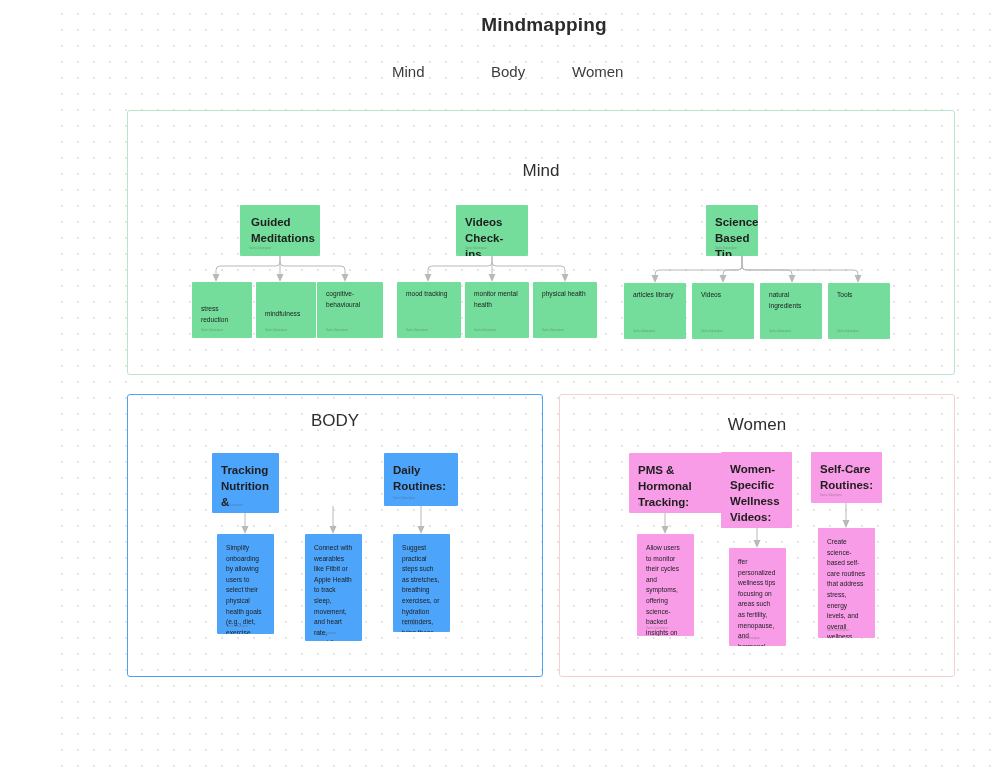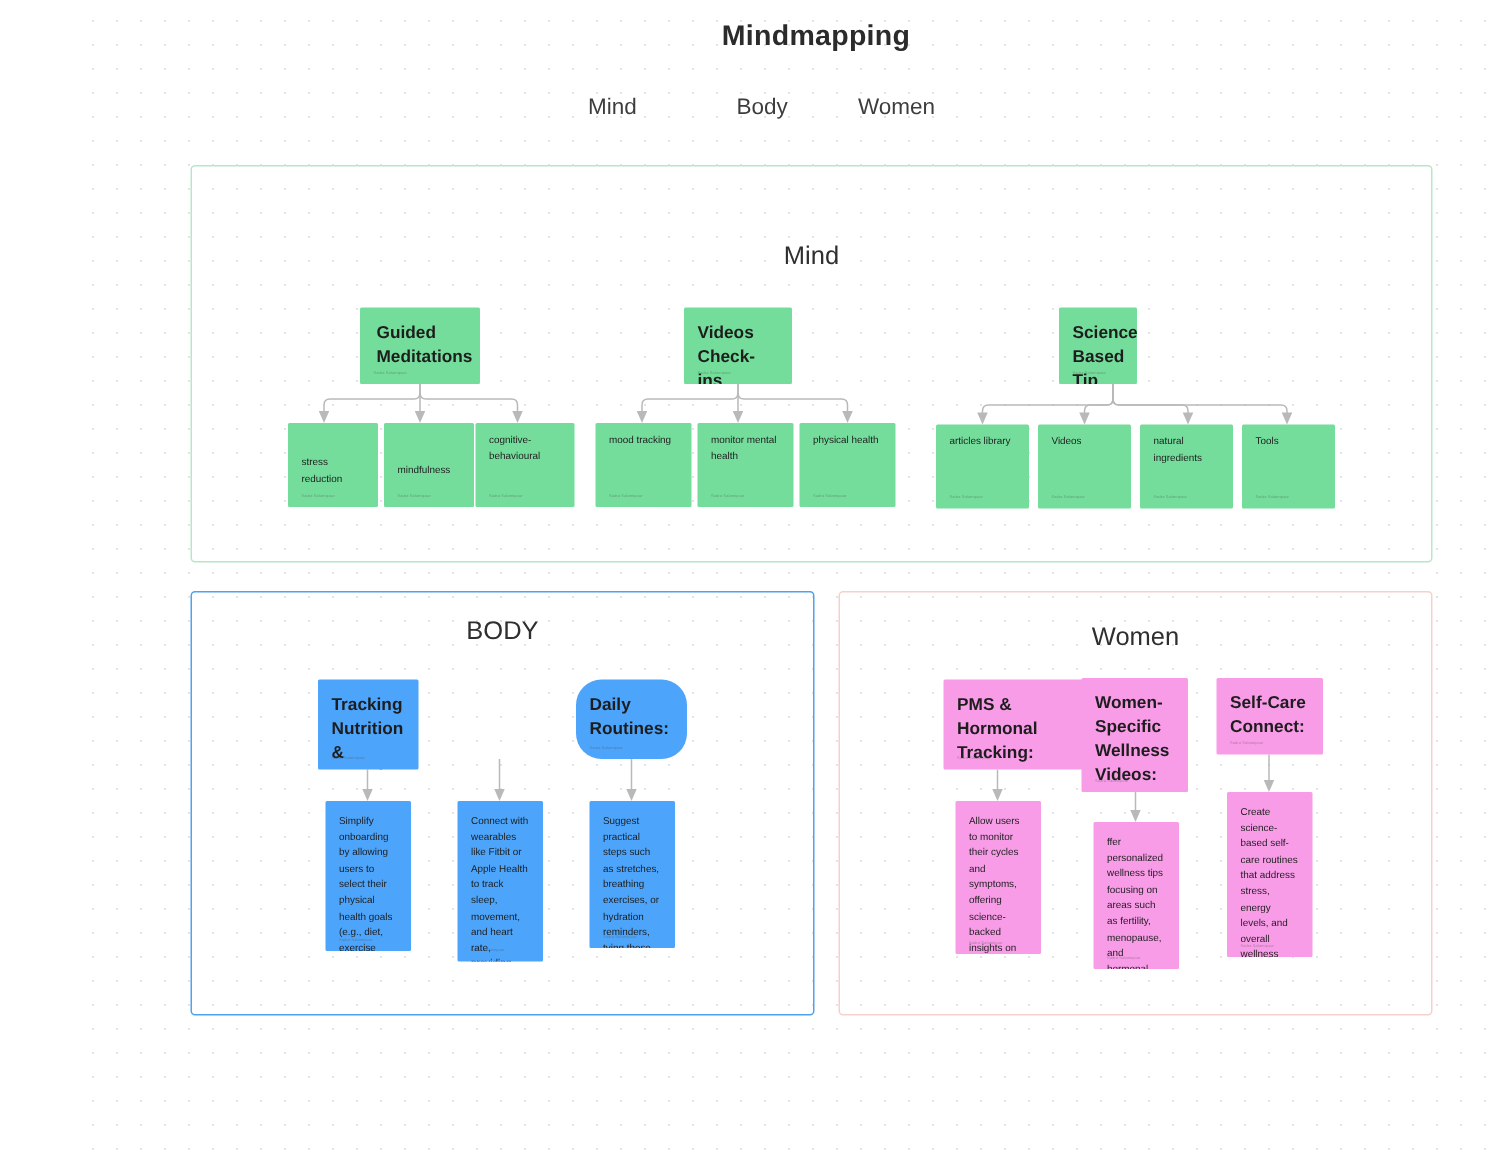--- a/index.html
+++ b/index.html
@@ -244,21 +244,21 @@
   </div>
 
   <div class="frame" id="frame-body">
     <div class="frame-title">BODY</div>
   </div>
 
   <div class="card blue parent" style="left:164px; top:453px; width:67px; height:60px;">
     <span class="body">Tracking Nutrition &amp; Exercise</span>
     <span class="credit">Sadra Salamipour</span>
   </div>
-  <div class="card blue parent" style="left:336px; top:453px; width:74px; height:53px;border-radius:17px;">
+  <div class="card blue parent" style="left:336px; top:453px; width:74px; height:53px;">
     <span class="body">Daily Routines:</span>
     <span class="credit">Sadra Salamipour</span>
   </div>
 
   <div class="card blue leaf para" style="left:169px; top:534px; width:57px; height:100px;">
     <span class="body">Simplify onboarding by allowing users to select their physical health goals (e.g., diet, exercise routines) and recommend related content.</span>
     <span class="credit">Sadra Salamipour</span>
   </div>
   <div class="card blue leaf para" style="left:257px; top:534px; width:57px; height:107px;">
     <span class="body">Connect with wearables like Fitbit or Apple Health to track sleep, movement, and heart rate, providing insights through a science-based approach.</span>
@@ -275,21 +275,21 @@
 
   <div class="card pink parent" style="left:581px; top:453px; width:94px; height:60px;">
     <span class="body">PMS &amp; Hormonal Tracking:</span>
     <span class="credit">Sadra Salamipour</span>
   </div>
   <div class="card pink parent" style="left:673px; top:452px; width:71px; height:76px;">
     <span class="body">Women-Specific Wellness Videos:</span>
     <span class="credit">Sadra Salamipour</span>
   </div>
   <div class="card pink parent" style="left:763px; top:452px; width:71px; height:51px;">
-    <span class="body">Self-Care Connect:</span>
+    <span class="body">Self-Care Routines:</span>
     <span class="credit">Sadra Salamipour</span>
   </div>
 
   <div class="card pink leaf para" style="left:589px; top:534px; width:57px; height:102px;">
     <span class="body">Allow users to monitor their cycles and symptoms, offering science-backed insights on hormonal balance, diet, and emotional wellbeing.</span>
     <span class="credit">Sadra Salamipour</span>
   </div>
   <div class="card pink leaf para" style="left:681px; top:548px; width:57px; height:98px;">
     <span class="body">ffer personalized wellness tips focusing on areas such as fertility, menopause, and hormonal health, supported by experts in women's health.</span>
     <span class="credit">Sadra Salamipour</span>

